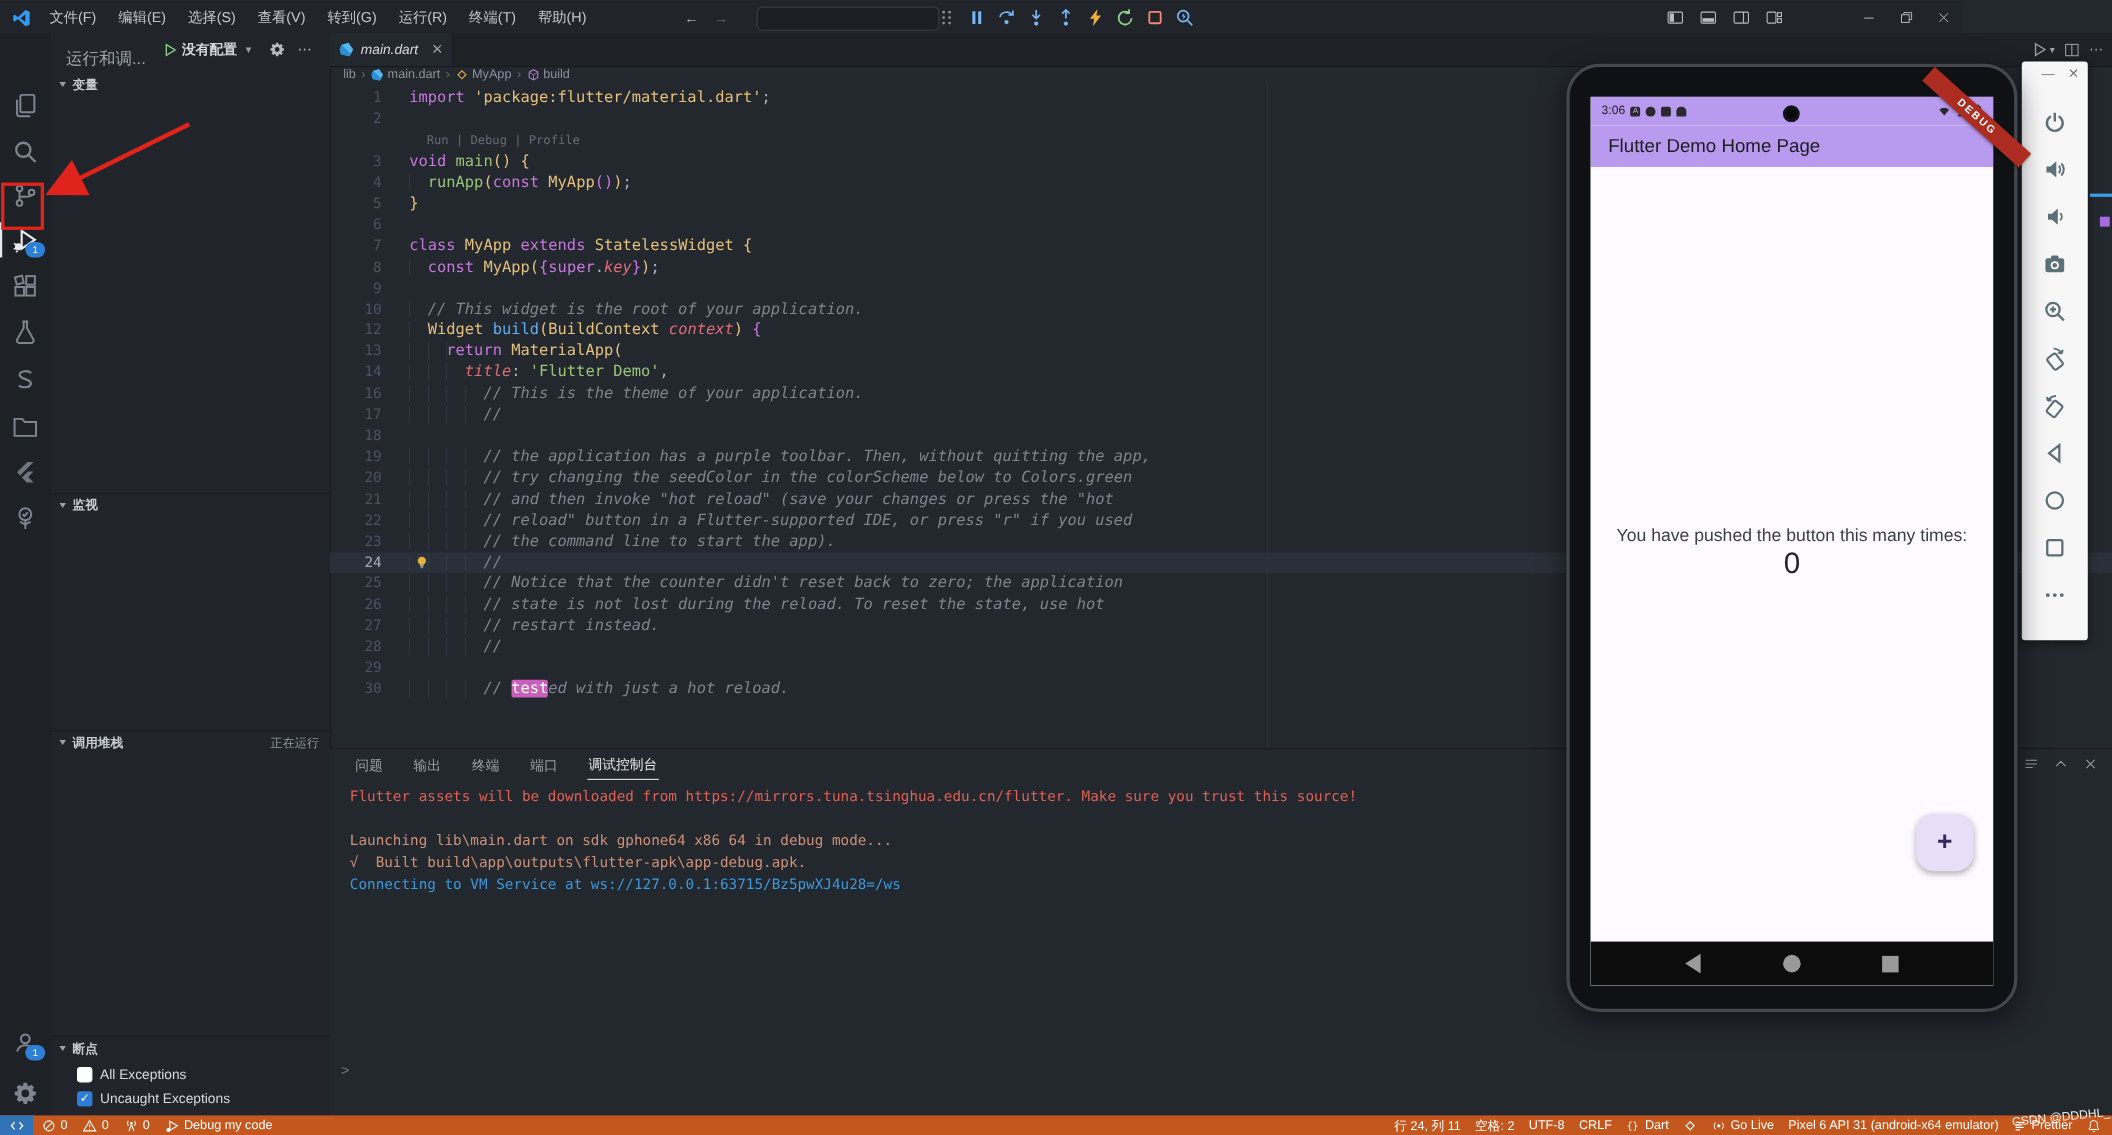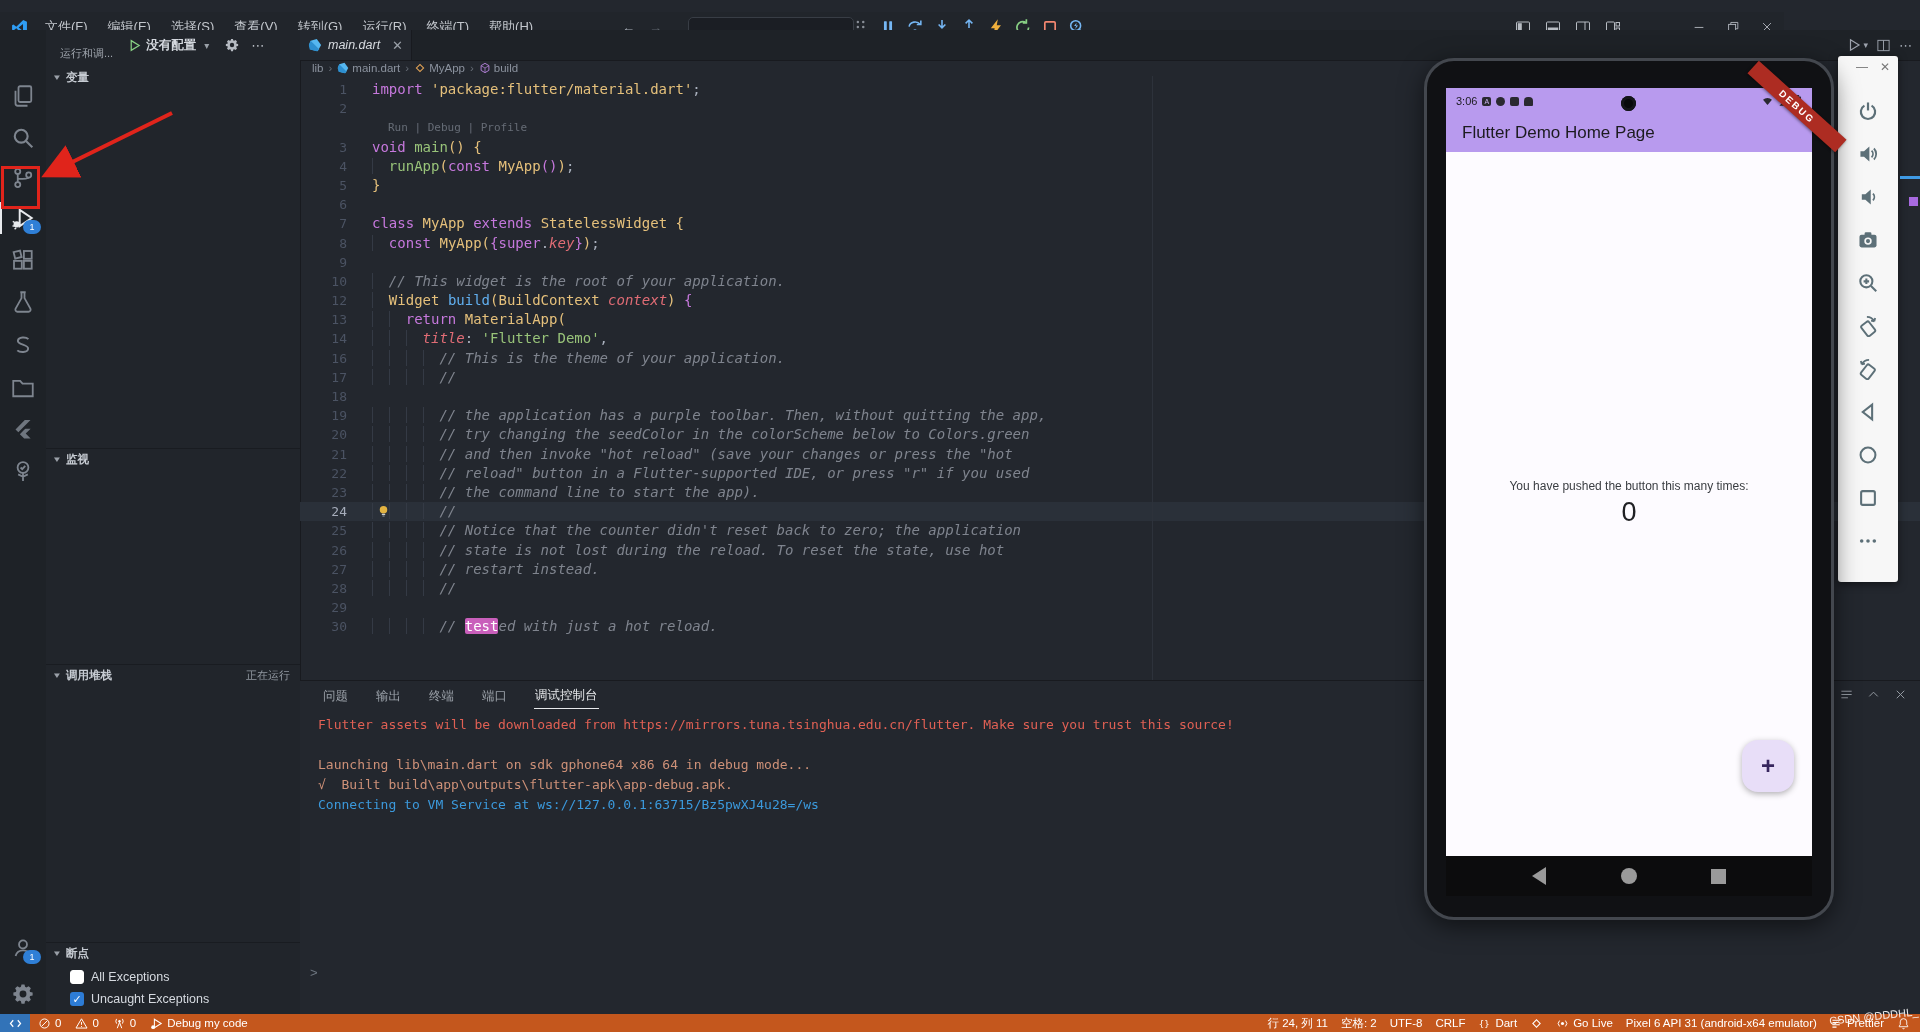--- a/index.html
+++ b/index.html
@@ -4,21 +4,21 @@
 <style>
   html,body{margin:0;padding:0;background:#101114;}
   #root{position:relative;width:1920px;height:1032px;overflow:hidden;background:#23272e;
         font-family:"Liberation Sans","DejaVu Sans",sans-serif;color:#cccccc;font-size:13px;}
   .abs{position:absolute;}
   .flex{display:flex;align-items:center;}
   .mono{font-family:"DejaVu Sans Mono","Liberation Mono",monospace;}
   svg.ic{display:block;flex:none;}
 
   
-  #titlebar{left:0;top:12px;width:1784px;height:30px;background:#21252b;border-bottom:4px solid #8b5cf6;}
+  #titlebar{left:0;top:1px;width:1784px;height:30px;background:#21252b;border-bottom:4px solid #8b5cf6;}
   #menus{left:36px;top:0;height:30px;gap:2px;}
   .menu-item{padding:0 9px;height:22px;line-height:22px;border-radius:4px;color:#c3c7cd;cursor:default;}
   #navarrows{left:622px;top:0;height:30px;gap:14px;color:#9aa0a8;}
   #cmdcenter{left:688px;top:5px;width:164px;height:20px;background:#1b1e24;border:1px solid #383d45;border-radius:5px;}
   #dbgbar{left:852px;top:0;height:30px;gap:9px;}
   .dbg-btn{width:18px;height:18px;display:flex;align-items:center;justify-content:center;border-radius:4px;}
   #wincontrols{right:0;top:0;height:30px;}
   .wc{width:34px;height:30px;display:flex;align-items:center;justify-content:center;color:#b7bcc3;}
   #layouticons{right:158px;top:0;height:30px;gap:4px;color:#b7bcc3;}
   .li{width:26px;height:26px;display:flex;align-items:center;justify-content:center;}
@@ -27,21 +27,21 @@
   #activitybar{left:0;top:30px;width:46px;height:984px;background:#1e2227;border-right:1px solid #181a1f;}
   .act-item{position:absolute;left:0;width:46px;height:40px;display:flex;align-items:center;justify-content:center;color:#7e858f;}
   .act-item.active{color:#e8eaed;}
   .act-item.active::before{content:"";position:absolute;left:0;top:4px;bottom:4px;width:2px;background:#e8eaed;}
   .act-badge{position:absolute;right:5px;bottom:4px;min-width:14px;height:14px;border-radius:8px;background:#2f7fd6;
              color:#fff;font-size:9px;line-height:14px;text-align:center;padding:0 2px;}
 
   
   #sidebar{left:46px;top:30px;width:254px;height:984px;background:#21252b;border-right:1px solid #181a1f;}
   #sb-header{position:absolute;left:0;top:0;width:254px;height:30px;display:flex;align-items:center;padding-left:14px;box-sizing:border-box;}
-  #sb-title{color:#9ea4ac;font-size:11px;white-space:nowrap;margin-top:16px;}
+  #sb-title{color:#9ea4ac;font-size:15px;white-space:nowrap;margin-top:16px;}
   .sb-sec{position:absolute;left:0;width:254px;height:22px;display:flex;align-items:center;gap:4px;padding-left:6px;
           box-sizing:border-box;border-top:1px solid #191c21;color:#c7ccd3;font-size:11.5px;font-weight:bold;}
   .sb-chev{color:#9aa0a8;font-size:10px;transform:scaleY(.8);}
   .bp-row{position:absolute;left:0;width:254px;height:22px;display:flex;align-items:center;gap:7px;padding-left:24px;box-sizing:border-box;color:#d6dae0;font-size:12.5px;}
   .cbx{width:14px;height:14px;border-radius:3px;box-sizing:border-box;flex:none;}
   .cbx.off{background:#fff;border:1px solid #fff;}
   .cbx.on{background:#2d7cd6;color:#fff;font-size:11px;line-height:14px;text-align:center;font-weight:bold;}
 
   
   #tabbar{left:300px;top:30px;width:1620px;height:30px;background:#1e2227;border-bottom:1px solid #181a1f;}
@@ -93,21 +93,21 @@
   .emu-btn{position:absolute;left:19px;width:22px;height:22px;color:#5d7078;}
   #emu-winctl{position:absolute;right:8px;top:4px;display:flex;gap:12px;color:#777;font-size:12px;}
   #phone{left:1424px;top:58px;width:410px;height:862px;background:#101114;border:3px solid #43474e;
          border-radius:30px;box-sizing:border-box;box-shadow:0 6px 24px rgba(0,0,0,.55);}
   #screen{position:absolute;left:1446px;top:88px;width:366px;height:808px;background:#fdfbff;overflow:hidden;}
   #p-status{position:absolute;left:0;top:0;width:366px;height:26px;background:#b89aee;display:flex;align-items:center;
             padding:0 10px;box-sizing:border-box;color:#1c1b1f;font-size:11px;}
   #p-appbar{position:absolute;left:0;top:26px;width:366px;height:38px;background:#b89aee;display:flex;align-items:center;
             padding-left:16px;box-sizing:border-box;color:#1c1b1f;font-size:17px;}
   #p-body{position:absolute;left:0;top:64px;width:366px;height:704px;background:#fdfbff;}
-  #p-body-text{position:absolute;left:0;top:327px;width:366px;text-align:center;color:#3a3d42;font-size:12px;}
+  #p-body-text{position:absolute;left:0;top:327px;width:366px;text-align:center;color:#3a3d42;font-size:16px;}
   #p-counter{position:absolute;left:0;top:345px;width:366px;text-align:center;color:#202124;font-size:27px;font-weight:400;}
   #p-fab{position:absolute;right:18px;bottom:64px;width:52px;height:52px;border-radius:16px;background:#e8def8;
          box-shadow:0 2px 6px rgba(0,0,0,.3);display:flex;align-items:center;justify-content:center;
          color:#37265e;font-size:24px;font-weight:bold;}
   #p-nav{position:absolute;left:0;top:768px;width:366px;height:40px;background:#0c0c0d;display:flex;align-items:center;justify-content:space-between;padding:0 86px;box-sizing:border-box;}
   .nav-back{width:0;height:0;border-top:9px solid transparent;border-bottom:9px solid transparent;border-right:14px solid #9a9a9a;}
   .nav-home{width:16px;height:16px;border-radius:50%;background:#9a9a9a;}
   .nav-recents{width:15px;height:15px;background:#9a9a9a;}
   #p-camera{position:absolute;left:1621px;top:96px;width:15px;height:15px;border-radius:50%;background:#08090b;box-shadow:inset 0 0 0 3px #141519;}
   #p-ribbon{position:absolute;left:1738px;top:98px;width:118px;height:17px;background:#ad2c22;transform:rotate(42deg);

